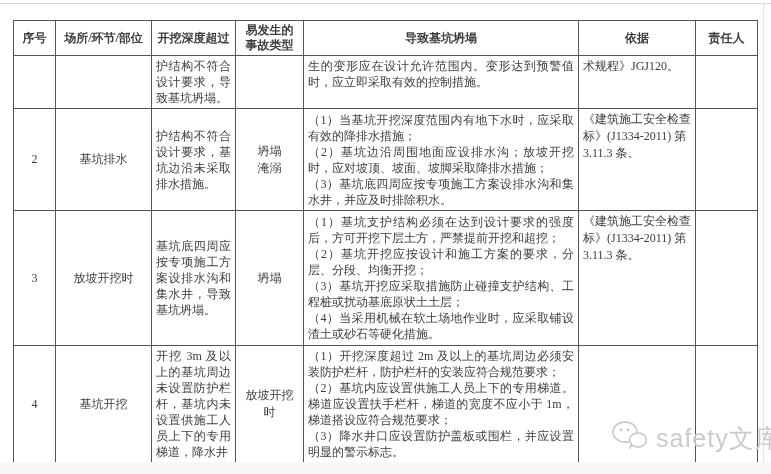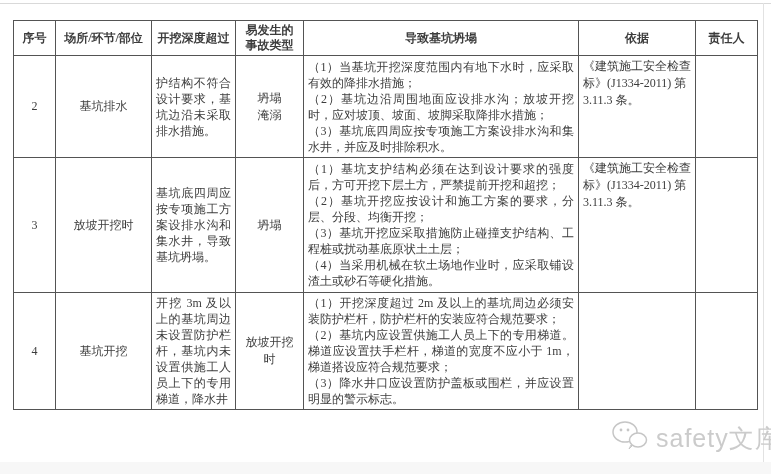--- a/index.html
+++ b/index.html
@@ -97,20 +97,29 @@
     <tbody>
         <tr class="hdr">
       <th>序号</th>
       <th>场所/环节/部位</th>
       <th>开挖深度超过</th>
       <th>易发生的事故类型</th>
       <th>导致基坑坍塌</th>
       <th>依据</th>
       <th>责任人</th>
     </tr>
+    <tr class="r0">
+      <td class="c-center"></td>
+      <td class="c-center"></td>
+      <td class="c-text">护结构不符合设计要求，导致基坑坍塌。</td>
+      <td class="c-center"></td>
+      <td class="c-text">生的变形应在设计允许范围内。变形达到预警值时，应立即采取有效的控制措施。</td>
+      <td class="c-basis">术规程》JGJ120。</td>
+      <td class="c-center"></td>
+    </tr>
     <tr class="r1">
       <td class="c-center">2</td>
       <td class="c-center">基坑排水</td>
       <td class="c-text">护结构不符合设计要求，基坑边沿未采取排水措施。</td>
       <td class="c-center">坍塌
 淹溺</td>
       <td class="c-text">（1）当基坑开挖深度范围内有地下水时，应采取有效的降排水措施；
 （2）基坑边沿周围地面应设排水沟；放坡开挖时，应对坡顶、坡面、坡脚采取降排水措施；
 （3）基坑底四周应按专项施工方案设排水沟和集水井，并应及时排除积水。</td>
       <td class="c-basis">《建筑施工安全检查标》(J1334-2011) 第 3.11.3 条。</td>

